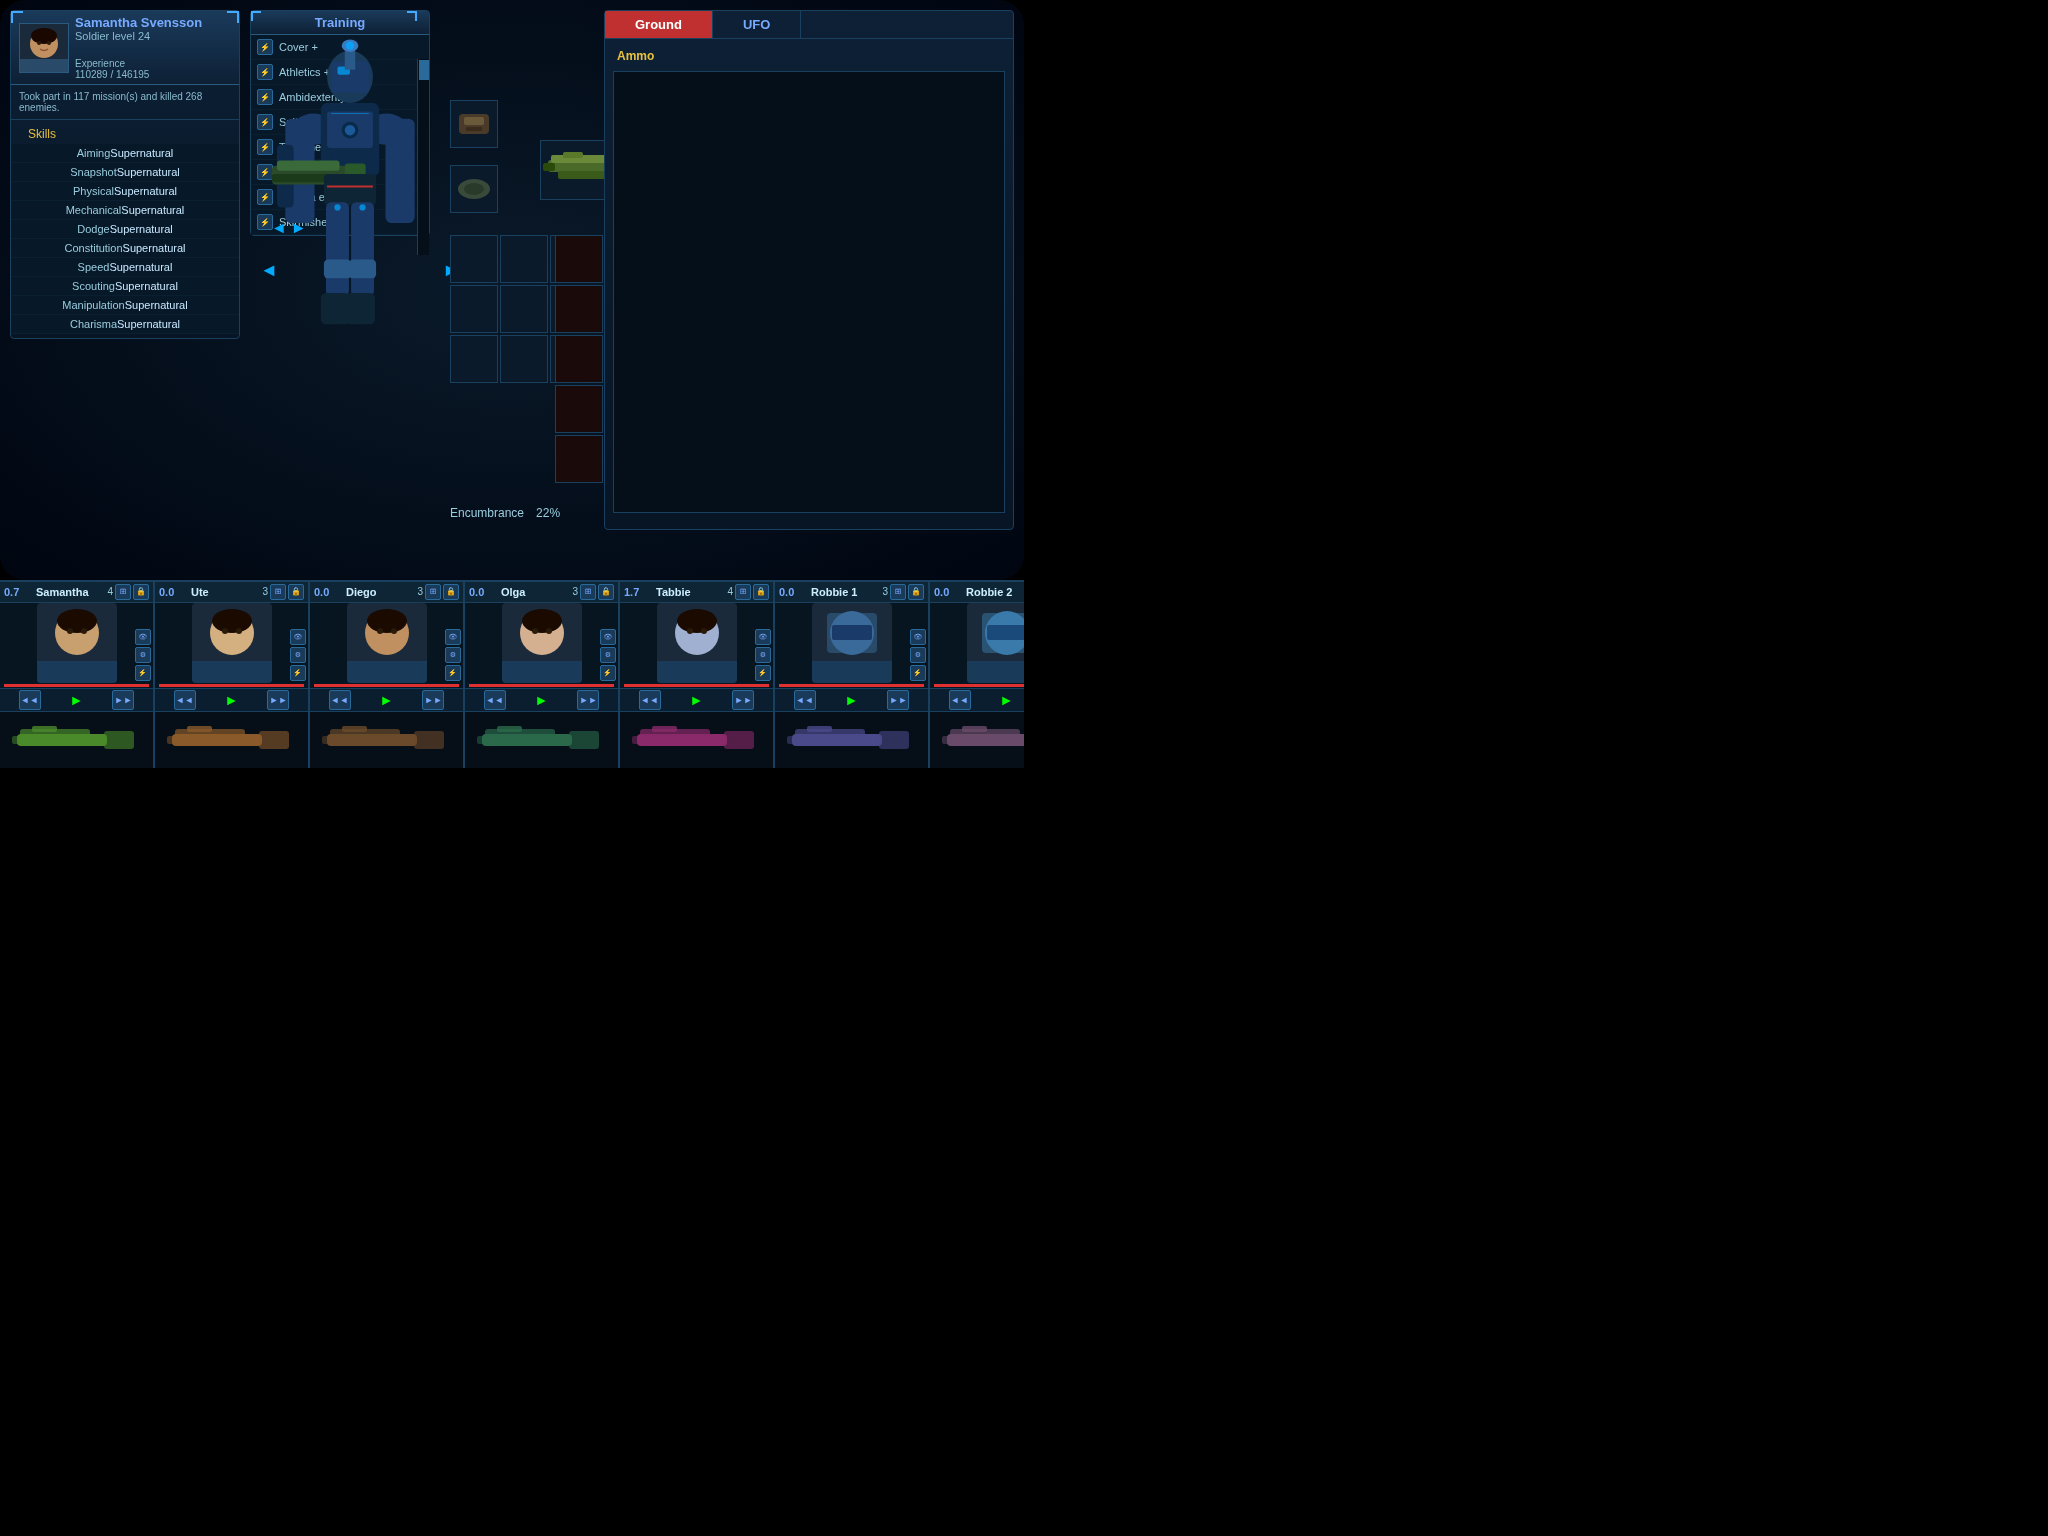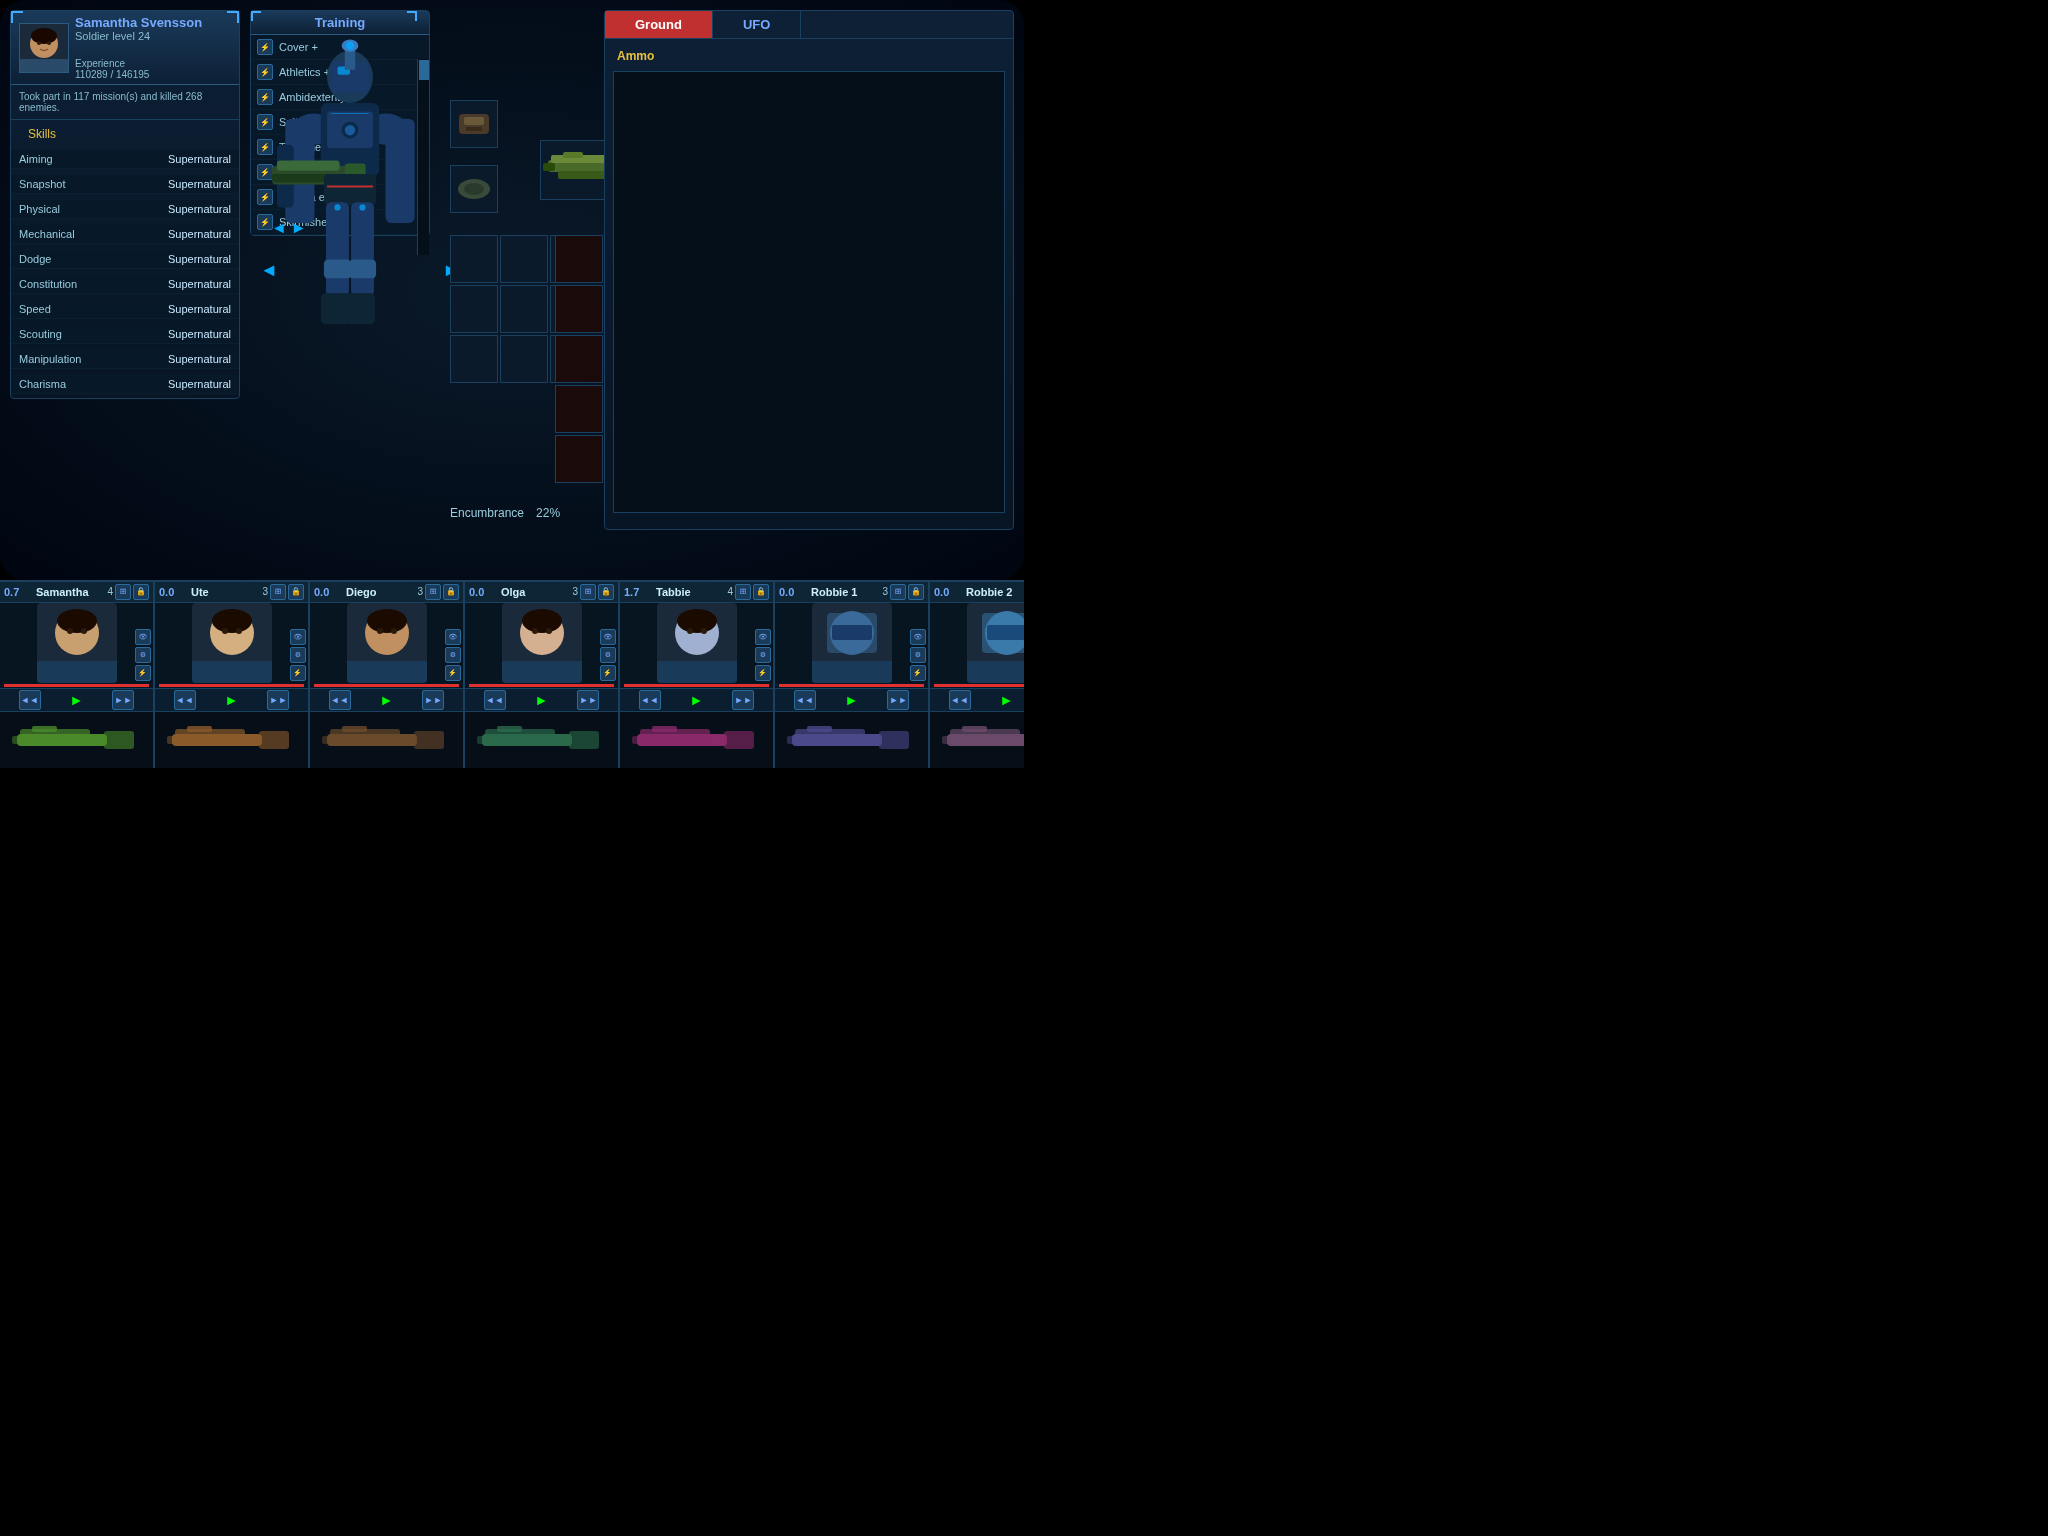--- a/index.html
+++ b/index.html
@@ -88,25 +88,24 @@
 
     .skills-title {
       color: #e8c040;
       font-size: 12px;
       font-weight: normal;
       padding: 3px 17px;
     }
 
     .skill-row {
       display: flex;
-      justify-content: space-between;
+      justify-content: center;
       padding: 3px 8px;
       background: #071828;
       border-bottom: 1px solid #0a2030;
-      margin-top: 6px;
     }
 
     .skill-name {
       color: #9cd;
       font-size: 11px;
     }
 
     .skill-value {
       color: #c8e8ff;
       font-size: 11px;

